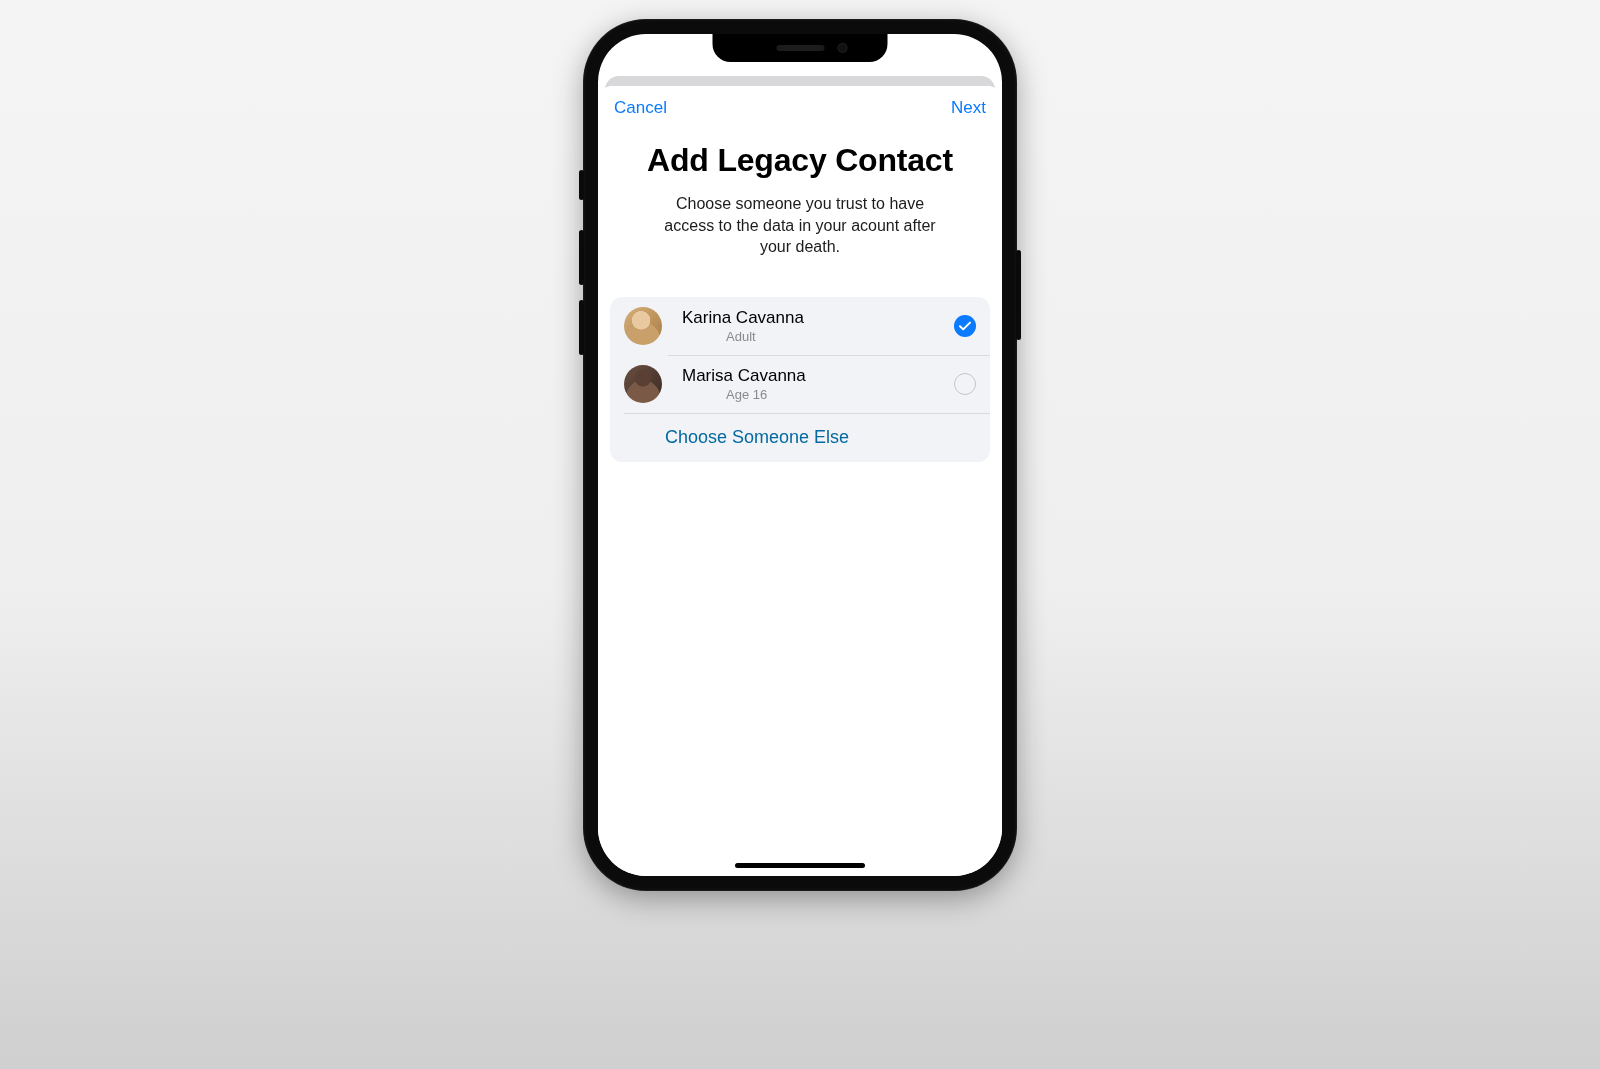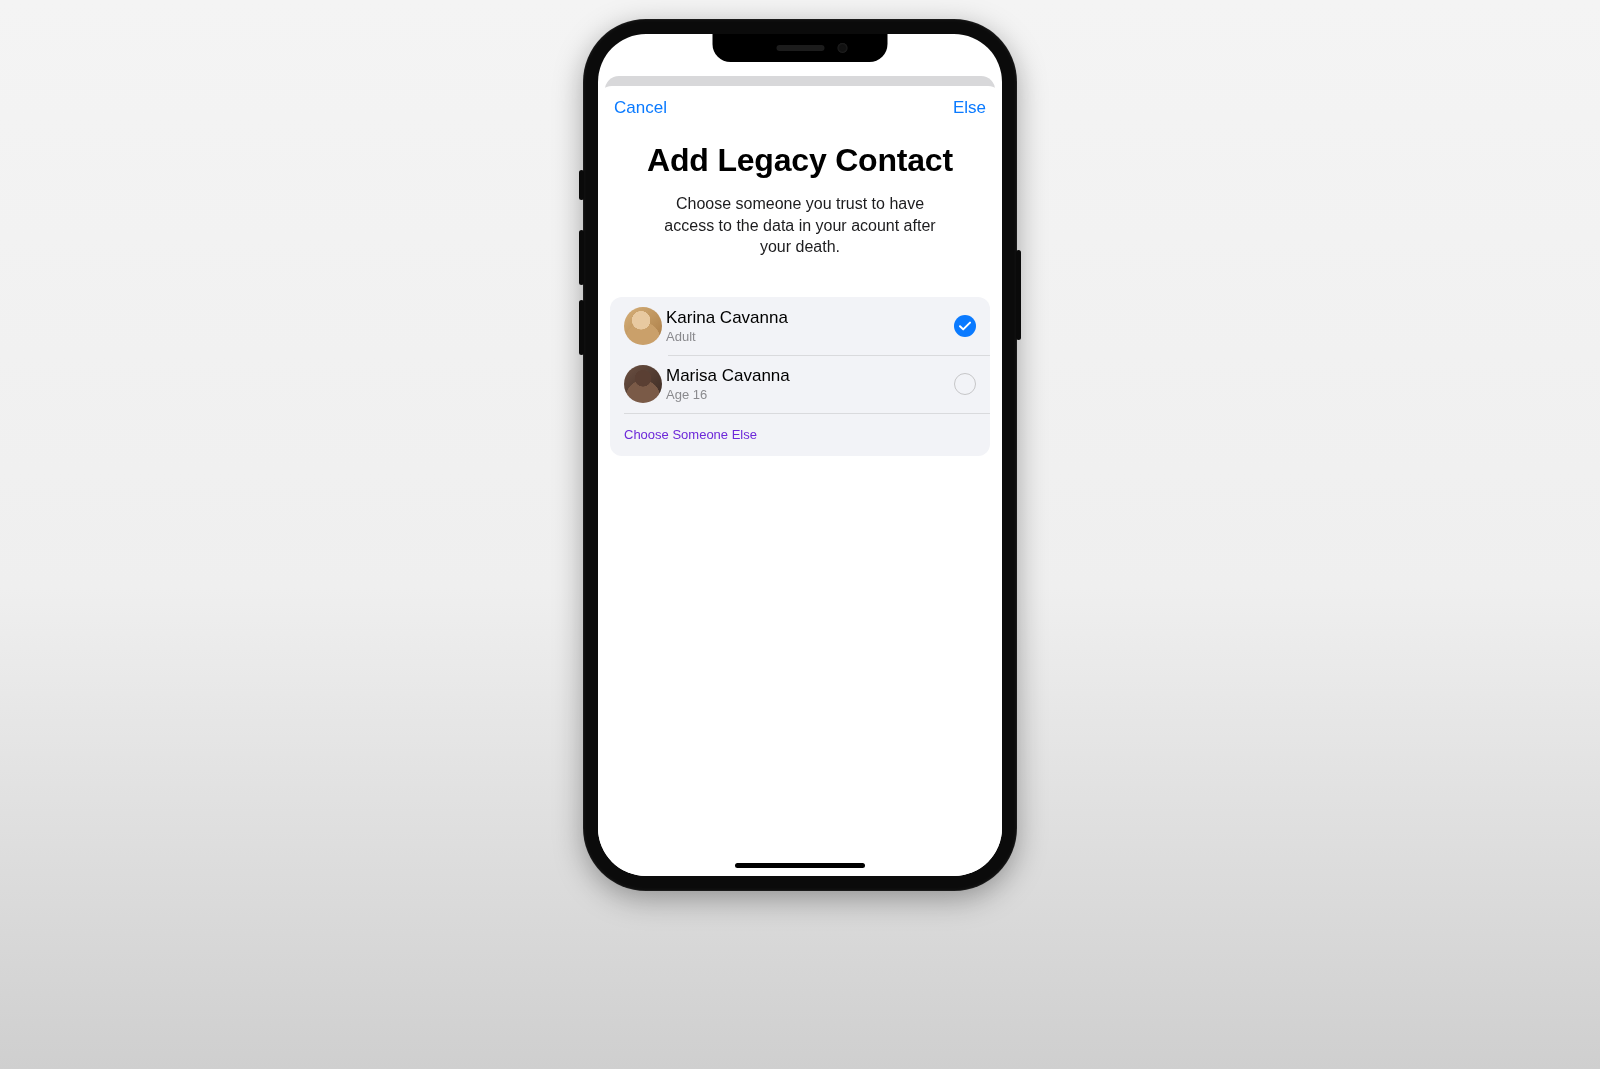--- a/index.html
+++ b/index.html
@@ -174,21 +174,21 @@
   .list {
     margin: 28px 12px 0 12px;
     background: #f2f3f7;
     border-radius: 12px;
     overflow: hidden;
   }
   .row {
     display: flex;
     align-items: center;
     padding: 10px 14px;
-    gap: 4px;
+    gap: 20px;
     position: relative;
   }
   .row + .row::before {
     content: "";
     position: absolute;
     top: 0;
     left: 58px;
     right: 0;
     height: 1px;
     background: rgba(0,0,0,0.10);
@@ -204,20 +204,21 @@
   .row-text { flex: 1; min-width: 0; }
   .row-title {
     font-size: 17px;
     color: #000;
     line-height: 1.15;
   }
   .row-sub {
     font-size: 13px;
     color: #8a8a8e;
     margin-top: 1px;
+    margin-left: 44px;
   }
   .radio {
     width: 22px;
     height: 22px;
     border-radius: 50%;
     box-sizing: border-box;
     flex: none;
   }
   .radio.unchecked {
     border: 1.6px solid #c6c6c8;
@@ -228,22 +229,23 @@
     display: flex;
     align-items: center;
     justify-content: center;
   }
   .radio.checked svg { display: block; }
 
   .row.link {
     padding: 14px 14px;
   }
   .row.link .link-text {
-    color: #6d28d9;
-    font-size: 13px;
+    color: #0369a1;
+    font-size: 18px;
+    margin-left: 41px;
   }
   .row.link::before {
     left: 14px;
   }
 
   
   .home-indicator {
     position: absolute;
     bottom: 8px;
     left: 50%;
@@ -314,21 +316,21 @@
           </span>
         </div>
       </div>
 
       <div class="sheet-back"></div>
 
       <div class="sheet">
 
         <div class="nav">
           <button>Cancel</button>
-          <button>Else</button>
+          <button>Next</button>
         </div>
 
         <div class="hero">
           <h1>Add Legacy Contact</h1>
           <p>Choose someone you trust to have access to the data in your acount after your death.</p>
         </div>
 
         <div class="list">
 
           <div class="row">

